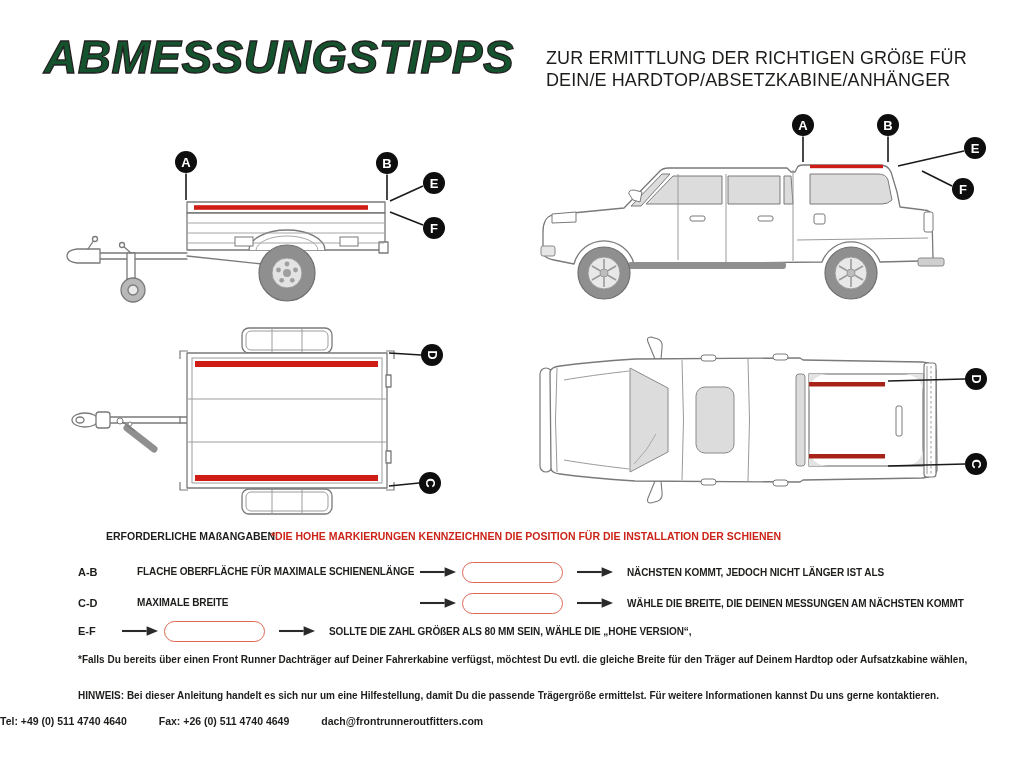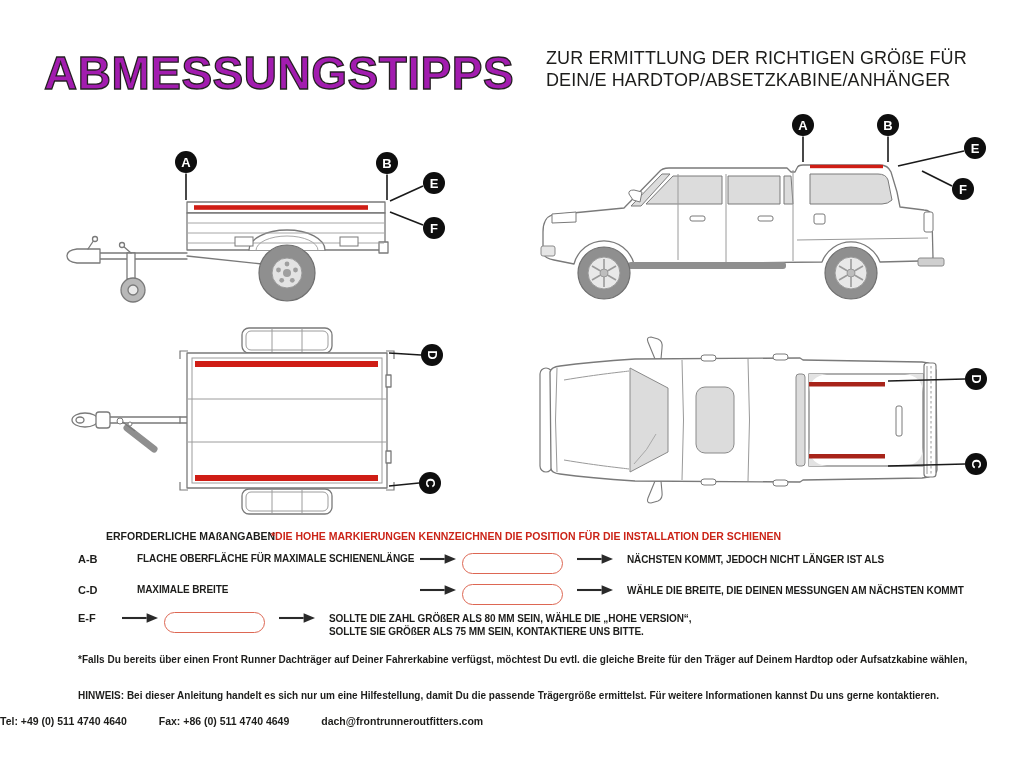--- a/index.html
+++ b/index.html
@@ -2,37 +2,38 @@
 <html><head>
 <meta charset="utf-8">
 <style>
   html,body{margin:0;padding:0;background:#ffffff;}
   #page{
     position:relative;width:1024px;height:768px;background:#ffffff;overflow:hidden;
     font-family:"Liberation Sans", sans-serif;color:#1d1d1b;
   }
   
   .title{
-    position:absolute;left:44px;top:46px;font-size:46px;font-weight:900;
-    letter-spacing:0.5px;color:#a21caf;-webkit-text-stroke:1.3px #231f20;
+    position:absolute;left:44px;top:30px;font-size:46px;font-weight:900;
+    letter-spacing:0.5px;color:#14532d;-webkit-text-stroke:1.3px #231f20;
     white-space:nowrap;
+    font-style:italic;
   }
   .subtitle{
     position:absolute;left:546px;top:48px;font-size:18px;font-weight:400;
     line-height:21.5px;letter-spacing:0.1px;color:#1d1d1b;white-space:nowrap;
   }
   .subtitle span{display:block;}
   
   .diag{position:absolute;}
   .diag svg{display:block;}
   .marker-letter{fill:#ffffff;font-family:"Liberation Sans",sans-serif;font-weight:700;font-size:13px;}
   
   .m-heading{position:absolute;left:78px;top:530px;font-size:10.5px;font-weight:700;white-space:nowrap;margin-left:28px;}
   .m-heading .red{position:absolute;left:165px;top:0;white-space:nowrap;}
-  .m-row{position:absolute;left:78px;width:930px;height:38px;display:flex;align-items:flex-start;}
+  .m-row{position:absolute;left:78px;width:930px;height:38px;display:flex;align-items:center;}
   .m-code{width:44px;font-size:11px;font-weight:700;flex:none;}
   .m-label{width:298px;font-size:10px;line-height:12.5px;font-weight:700;letter-spacing:-0.1px;flex:none;}
   .m-label span{display:block;padding-left:15px;}
   .m-arrow{flex:none;width:36px;height:12px;}
   .m-arrow line{stroke:#2a2a2a;stroke-width:2.2;}
   .m-arrow polygon{fill:#2a2a2a;}
   .m-pill{
     flex:none;width:99px;height:19px;border:1.6px solid #dd6753;border-radius:12px;
     background:#ffffff;margin-left:6px;margin-right:14px;
   }
@@ -379,28 +380,27 @@
         <line x1="0" y1="6" x2="26" y2="6"></line>
         <polygon points="26,1 38,6 26,11"></polygon>
       </svg>
     <div class="m-pill"></div>
     <svg class="m-arrow" viewBox="0 0 38 12">
         <line x1="0" y1="6" x2="26" y2="6"></line>
         <polygon points="26,1 38,6 26,11"></polygon>
       </svg>
     <div class="m-result">
       <span>SOLLTE DIE ZAHL GRÖßER ALS 80 MM SEIN, WÄHLE DIE „HOHE VERSION“,</span>
-      <span>SOLLTE SIE GRÖßER ALS 75 MM SEIN, KONTAKTIERE UNS BITTE.</span>
     </div>
   </div>
 
   <div class="footnote">
     <span>*Falls Du bereits über einen Front Runner Dachträger auf Deiner Fahrerkabine verfügst, möchtest Du evtl. die gleiche Breite für den Träger auf Deinem Hardtop oder Aufsatzkabine wählen,</span>
   </div>
   <div class="hinweis">HINWEIS: Bei dieser Anleitung handelt es sich nur um eine Hilfestellung, damit Du die passende Trägergröße ermittelst. Für weitere Informationen kannst Du uns gerne kontaktieren.</div>
 
   <div class="contact">
     <span>Tel: +49 (0) 511 4740 4640</span>
-    <span>Fax: +86 (0) 511 4740 4649</span>
+    <span>Fax: +26 (0) 511 4740 4649</span>
     <span>dach@frontrunneroutfitters.com</span>
   </div>
 
 </div>
 
 </body></html>

